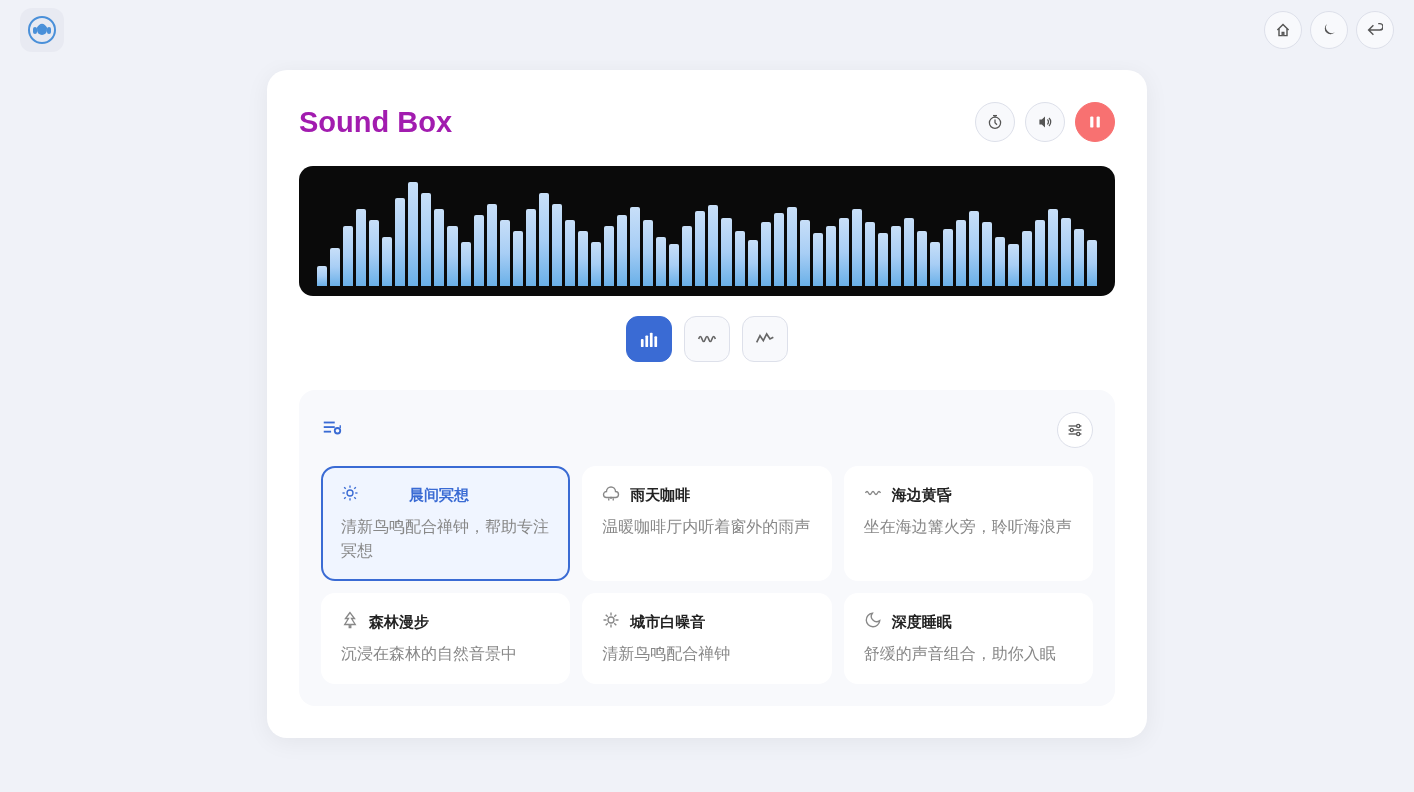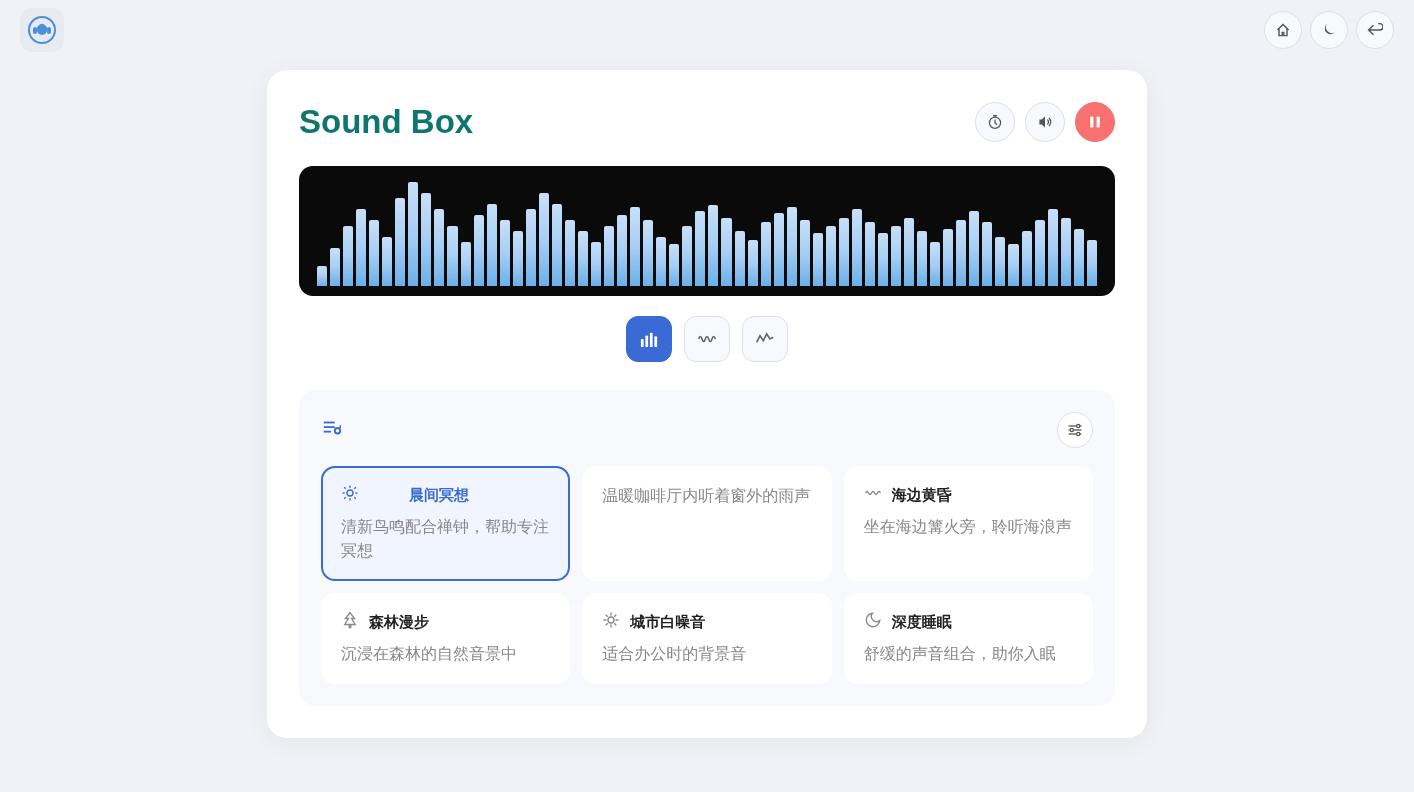--- a/index.html
+++ b/index.html
@@ -67,23 +67,23 @@
     }
 
     
     .card-header {
       display: flex;
       align-items: center;
       justify-content: space-between;
       margin-bottom: 24px;
     }
     .card-title {
-      font-size: 33px;
+      font-size: 29px;
       font-weight: 700;
-      color: #0f766e;
+      color: #a21caf;
     }
     .header-controls {
       display: flex;
       align-items: center;
       gap: 10px;
     }
     .ctrl-btn {
       width: 40px;
       height: 40px;
       border-radius: 50%;
@@ -403,20 +403,29 @@
                   <line x1="2" y1="12" x2="5" y2="12"></line>
                   <line x1="19" y1="12" x2="22" y2="12"></line>
                   <line x1="4.22" y1="19.78" x2="6.34" y2="17.66"></line>
                   <line x1="17.66" y1="6.34" x2="19.78" y2="4.22"></line>
                 </svg></span>
       <span class="sound-name">晨间冥想</span>
     </div>
     <div class="sound-desc">清新鸟鸣配合禅钟，帮助专注冥想</div>
   </div>
           <div class="sound-card">
+    <div class="sound-card-title-row">
+      <span class="sound-icon"><svg width="18" height="18" viewBox="0 0 24 24" fill="none" stroke="#888" stroke-width="1.8">
+                  <path d="M18 10a6 6 0 0 0-12 0 4 4 0 0 0 0 8h12a4 4 0 0 0 0-8z"></path>
+                  <line x1="9" y1="19" x2="9" y2="22"></line>
+                  <line x1="12" y1="17" x2="12" y2="20"></line>
+                  <line x1="15" y1="19" x2="15" y2="22"></line>
+                </svg></span>
+      <span class="sound-name">雨天咖啡</span>
+    </div>
     <div class="sound-desc">温暖咖啡厅内听着窗外的雨声</div>
   </div>
           <div class="sound-card">
     <div class="sound-card-title-row">
       <span class="sound-icon"><svg width="18" height="18" viewBox="0 0 24 24" fill="none" stroke="#888" stroke-width="1.8">
                   <path d="M2 12 Q4 8 6 12 Q8 16 10 12 Q12 8 14 12 Q16 16 18 12 Q20 8 22 12"></path>
                 </svg></span>
       <span class="sound-name">海边黄昏</span>
     </div>
     <div class="sound-desc">坐在海边篝火旁，聆听海浪声</div>
@@ -431,21 +440,21 @@
     <div class="sound-desc">沉浸在森林的自然音景中</div>
   </div>
           <div class="sound-card">
     <div class="sound-card-title-row">
       <span class="sound-icon"><svg width="18" height="18" viewBox="0 0 24 24" fill="none" stroke="#888" stroke-width="1.8">
                   <circle cx="12" cy="12" r="4"></circle>
                   <path d="M12 2v4M12 18v4M4.93 4.93l2.83 2.83M16.24 16.24l2.83 2.83M2 12h4M18 12h4M4.93 19.07l2.83-2.83M16.24 7.76l2.83-2.83"></path>
                 </svg></span>
       <span class="sound-name">城市白噪音</span>
     </div>
-    <div class="sound-desc">适合办公时的背景音</div>
+    <div class="sound-desc">清新鸟鸣配合禅钟</div>
   </div>
           <div class="sound-card">
     <div class="sound-card-title-row">
       <span class="sound-icon"><svg width="18" height="18" viewBox="0 0 24 24" fill="none" stroke="#888" stroke-width="1.8">
                   <path d="M21 12.79A9 9 0 1 1 11.21 3a7 7 0 0 0 9.79 9.79z"></path>
                 </svg></span>
       <span class="sound-name">深度睡眠</span>
     </div>
     <div class="sound-desc">舒缓的声音组合，助你入眠</div>
   </div>

